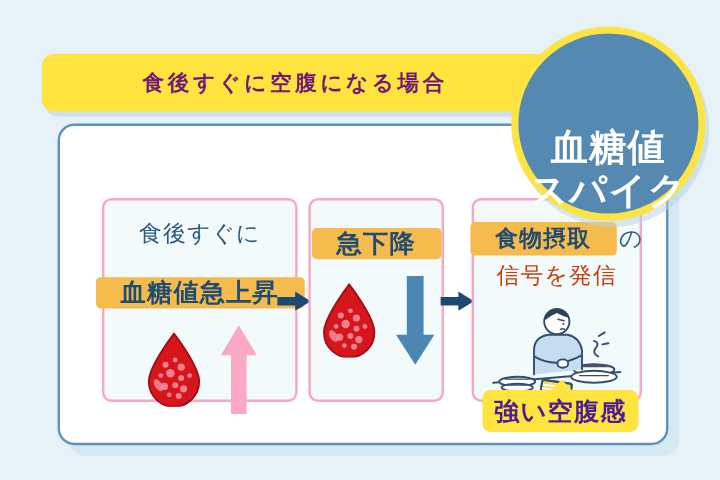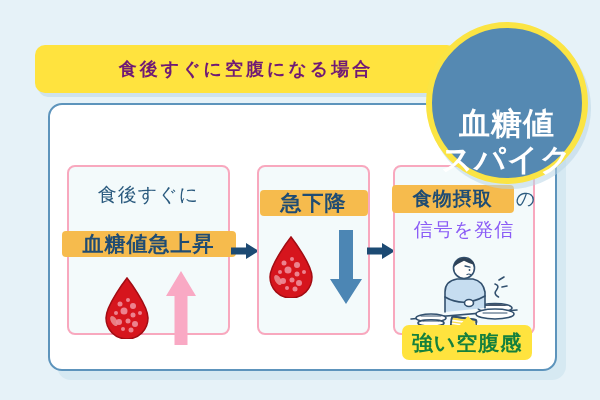--- a/index.html
+++ b/index.html
@@ -40,52 +40,52 @@
     box-shadow:9px 9px 0 #D6E9F2;
     z-index:2;
   }
 
   
   .step{
     position:absolute;top:60px;height:170px;box-sizing:border-box;
     background:#F3FAFB;border:2px solid #F8A8BE;border-radius:8px;
     display:flex;flex-direction:column;align-items:center;
   }
-  .step1{left:17px;width:163px;}
+  .step1{left:35px;width:163px;}
   .step2{left:207px;width:113px;}
   .step3{left:343px;width:142px;}
 
   .line1{margin-top:15px;color:#2A5A7E;font-size:19px;letter-spacing:1px;white-space:nowrap;}
   .hl-line{margin-top:22px;font-size:21px;white-space:nowrap;}
   .hl{
     background:#F6BB4D;color:#1F4C73;font-weight:bold;
     border-radius:4px;padding:1px 21px;letter-spacing:1px;
   }
   .suffix{color:#2A5A7E;font-size:19px;margin-left:2px;}
-  .line2{margin-top:4px;color:#8b5cf6;font-size:19px;letter-spacing:1px;white-space:nowrap;}
+  .line2{margin-top:4px;color:#c2410c;font-size:19px;letter-spacing:1px;white-space:nowrap;}
   .icons{display:flex;align-items:center;gap:14px;margin-top:13px;}
   .step3 .line1{margin-top:18px;display:flex;align-items:center;}
 
   
   .connector{position:absolute;top:138px;width:28px;height:16px;}
   .c1{left:181px;}
   .c2{left:317px;}
 
   
   .bubble{
     position:absolute;left:352px;top:220px;width:130px;height:35px;
     background:#FFE33E;border-radius:7px;
     display:flex;align-items:center;justify-content:center;
   }
   .bubble::before{
     content:"";position:absolute;top:-9px;left:57px;width:0;height:0;
     border-left:9px solid transparent;border-right:9px solid transparent;
     border-bottom:10px solid #FFE33E;
   }
-  .bubble span{color:#15803d;font-size:21px;font-weight:bold;letter-spacing:1px;}
+  .bubble span{color:#4c1d95;font-size:21px;font-weight:bold;letter-spacing:1px;}
 </style>
 </head>
 <body>
 
 <div class="stage">
 
   <div class="banner">
     <span>食後すぐに空腹になる場合</span>
   </div>
 

